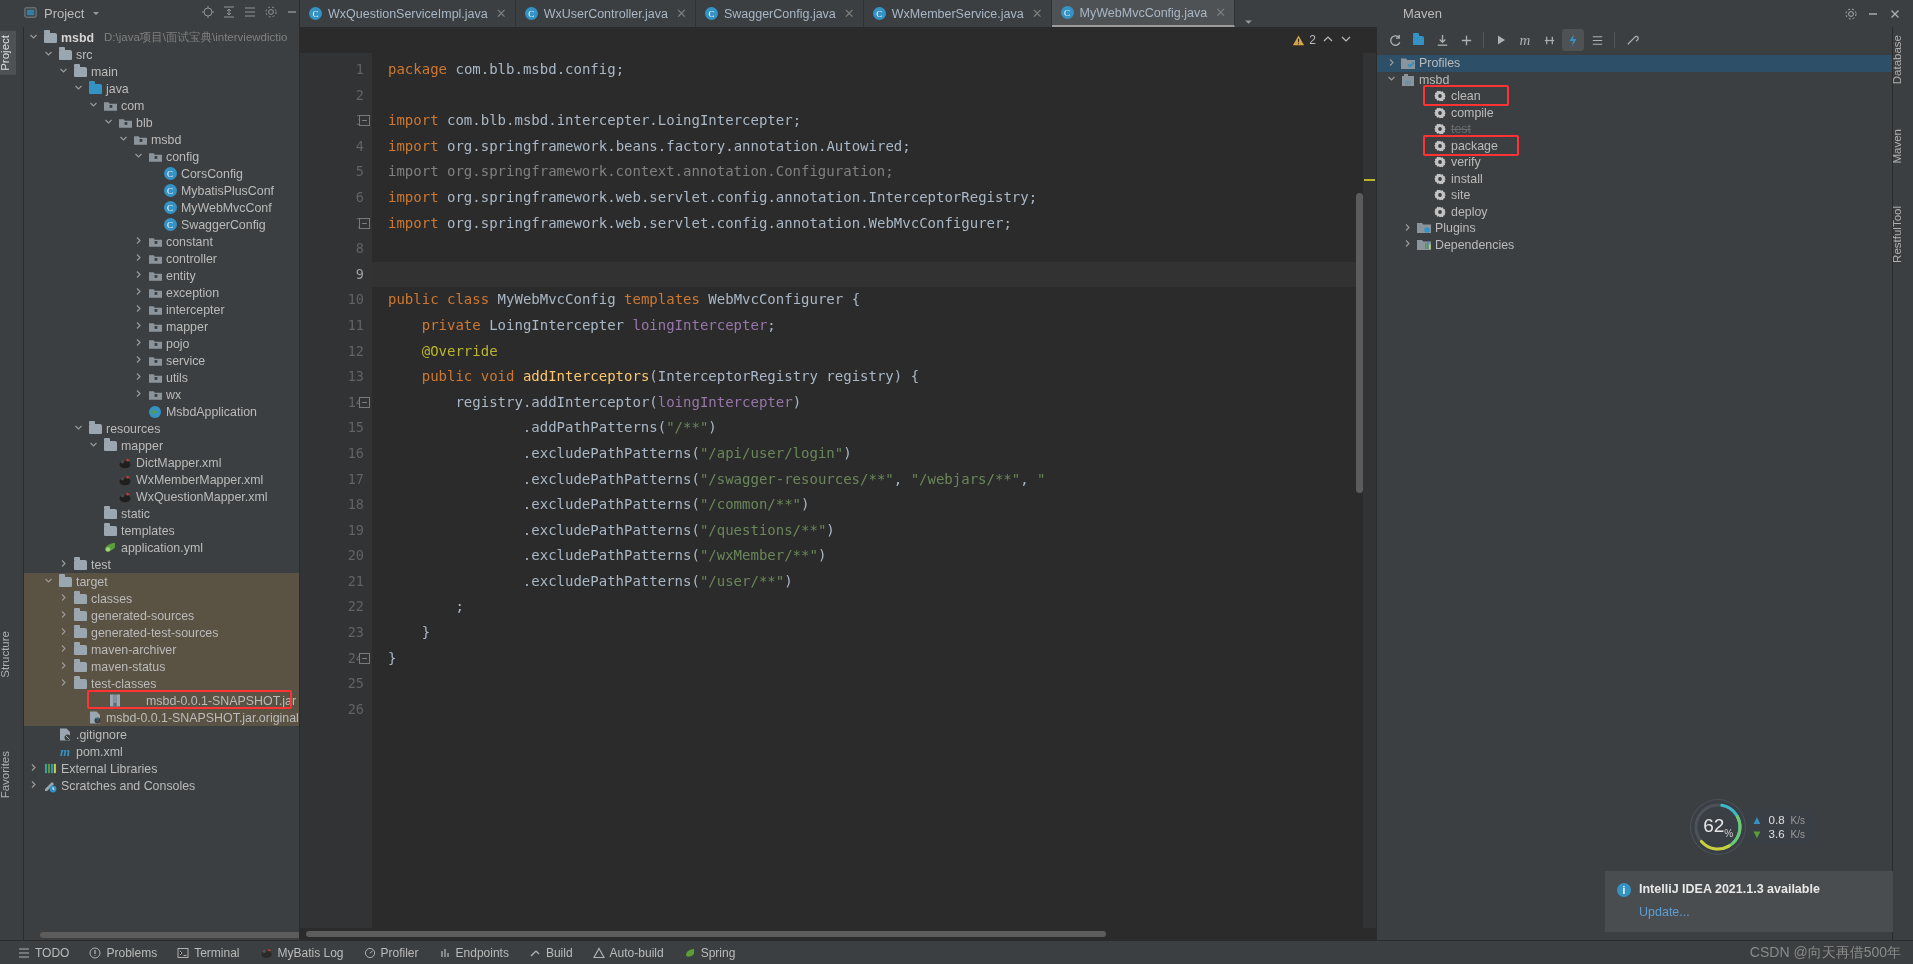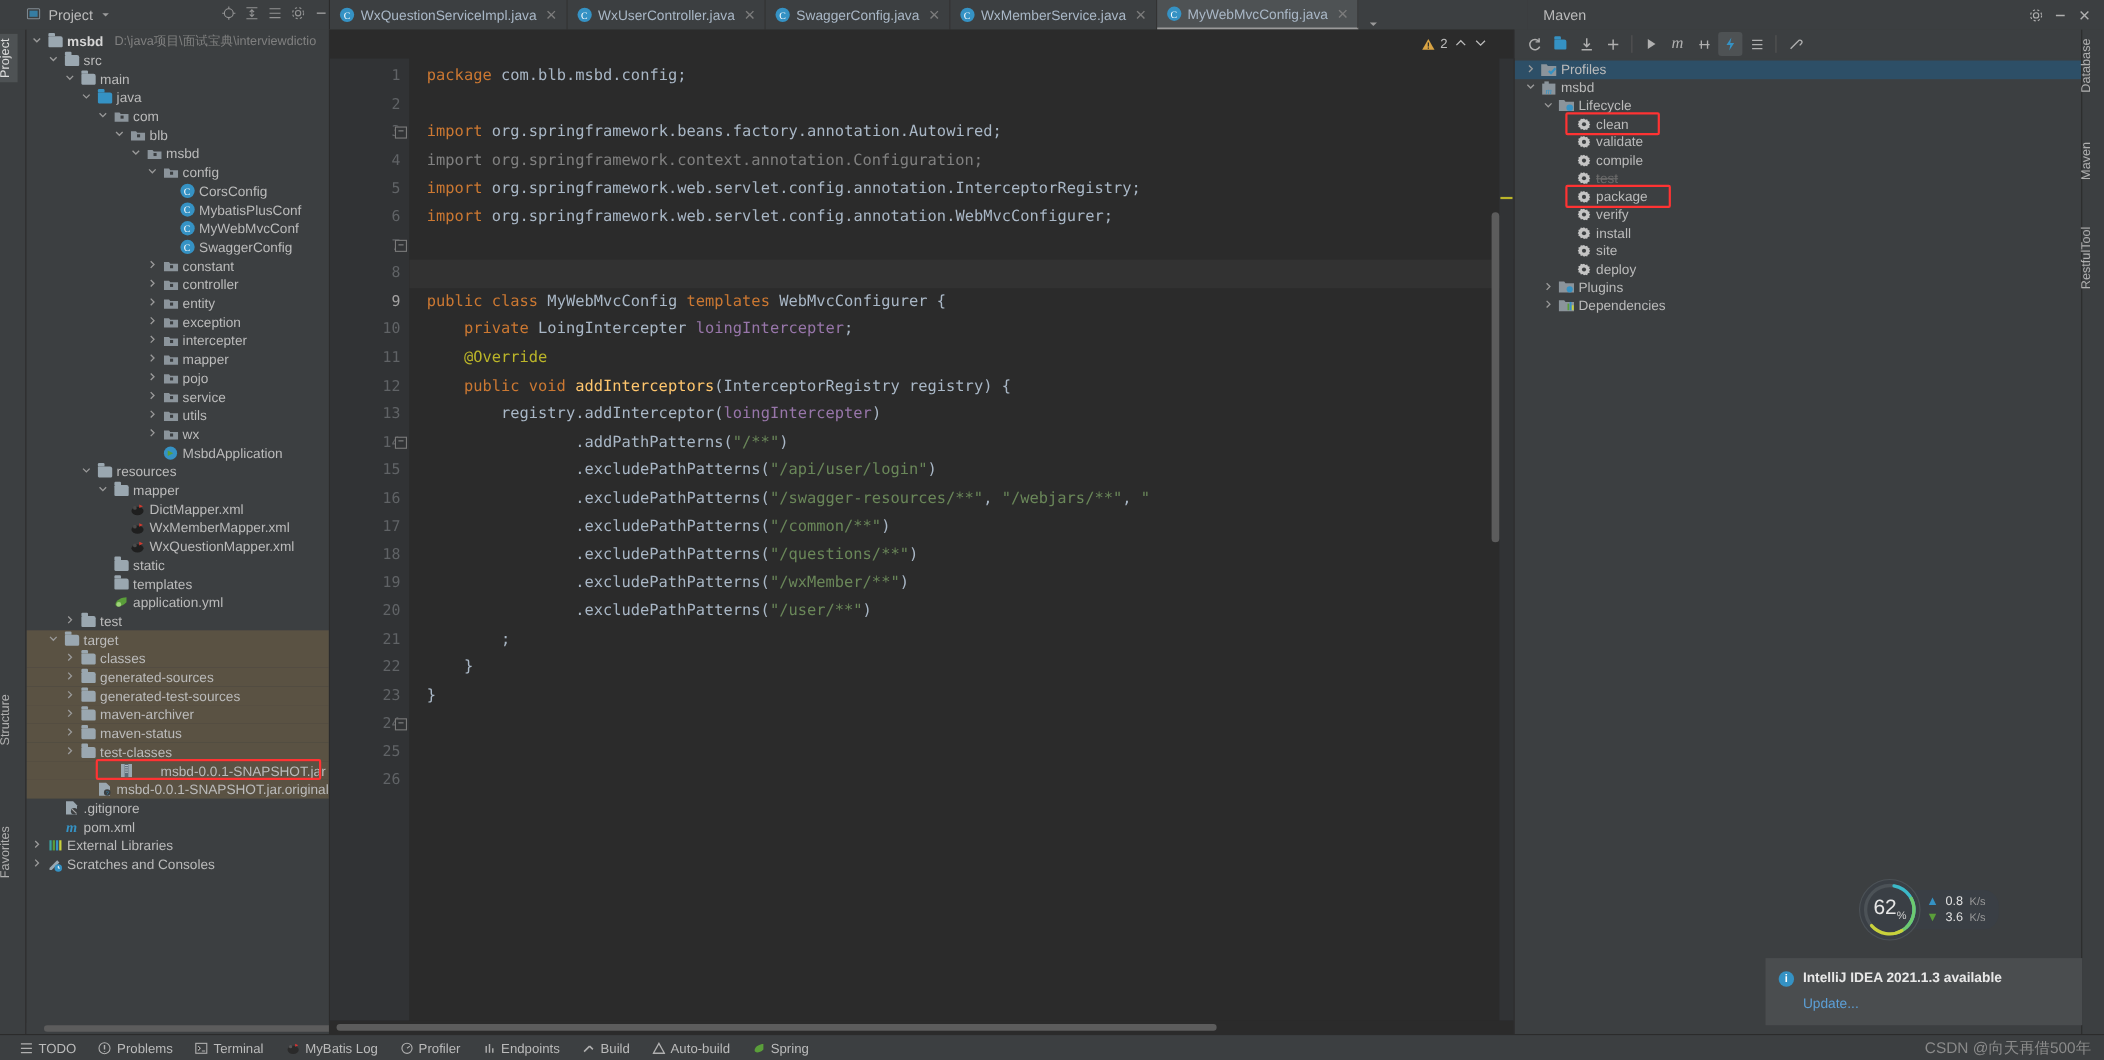--- a/index.html
+++ b/index.html
@@ -778,20 +778,21 @@
             <div class="ln">22</div>
             <div class="ln">23</div>
             <div class="ln">24</div>
             <div class="fold" style="top: 599.8px;">−</div>
             <div class="ln">25</div>
             <div class="ln">26</div>
           </div>
         <div class="code" id="code">
             <div class="cl"><span class="kw">package</span><span class="pl"> </span><span class="cls">com</span><span class="pl">.</span><span class="cls">blb</span><span class="pl">.</span><span class="cls">msbd</span><span class="pl">.</span><span class="cls">config</span><span class="pl">;</span></div>
             <div class="cl">&nbsp;</div>
+            <div class="cl"><span class="kw">import</span><span class="pl"> </span><span class="cls">com</span><span class="pl">.</span><span class="cls">blb</span><span class="pl">.</span><span class="cls">msbd</span><span class="pl">.</span><span class="cls">intercepter</span><span class="pl">.</span><span class="cls">LoingIntercepter</span><span class="pl">;</span></div>
             <div class="cl"><span class="kw">import</span><span class="pl"> </span><span class="cls">org</span><span class="pl">.</span><span class="cls">springframework</span><span class="pl">.</span><span class="cls">beans</span><span class="pl">.</span><span class="cls">factory</span><span class="pl">.</span><span class="cls">annotation</span><span class="pl">.</span><span class="cls">Autowired</span><span class="pl">;</span></div>
             <div class="cl"><span class="dim">import org.springframework.context.annotation.Configuration;</span></div>
             <div class="cl"><span class="kw">import</span><span class="pl"> </span><span class="cls">org</span><span class="pl">.</span><span class="cls">springframework</span><span class="pl">.</span><span class="cls">web</span><span class="pl">.</span><span class="cls">servlet</span><span class="pl">.</span><span class="cls">config</span><span class="pl">.</span><span class="cls">annotation</span><span class="pl">.</span><span class="cls">InterceptorRegistry</span><span class="pl">;</span></div>
             <div class="cl"><span class="kw">import</span><span class="pl"> </span><span class="cls">org</span><span class="pl">.</span><span class="cls">springframework</span><span class="pl">.</span><span class="cls">web</span><span class="pl">.</span><span class="cls">servlet</span><span class="pl">.</span><span class="cls">config</span><span class="pl">.</span><span class="cls">annotation</span><span class="pl">.</span><span class="cls">WebMvcConfigurer</span><span class="pl">;</span></div>
             <div class="cl">&nbsp;</div>
             <div class="cl cur">&nbsp;</div>
             <div class="cl"><span class="kw">public</span><span class="pl"> </span><span class="kw">class</span><span class="pl"> </span><span class="cls">MyWebMvcConfig</span><span class="pl"> </span><span class="kw">templates</span><span class="pl"> </span><span class="cls">WebMvcConfigurer</span><span class="pl"> {</span></div>
             <div class="cl"><span class="pl">    </span><span class="kw">private</span><span class="pl"> </span><span class="cls">LoingIntercepter</span><span class="pl"> </span><span class="fld">loingIntercepter</span><span class="pl">;</span></div>
             <div class="cl"><span class="pl">    </span><span class="ann">@Override</span></div>
             <div class="cl"><span class="pl">    </span><span class="kw">public</span><span class="pl"> </span><span class="kw">void</span><span class="pl"> </span><span class="mth">addInterceptors</span><span class="pl">(</span><span class="cls">InterceptorRegistry</span><span class="pl"> </span><span class="cls">registry</span><span class="pl">) {</span></div>
@@ -889,52 +890,30 @@
               </svg></span>
             <span class="ico">
               <svg width="14" height="14" viewBox="0 0 14 14">
                 <rect x="1" y="3" width="12" height="10" fill="#8b949b"></rect>
                 <rect x="3" y="1" width="4" height="3" fill="#8b949b"></rect>
                 <text x="7" y="12" font-size="8" fill="#3592c4" text-anchor="middle" font-style="italic" font-family="serif">m</text>
               </svg>
             </span>
             <span class="lbl">msbd</span>
           </div>
-          <div class="mrow" style="padding-left: 24px;">
-            <span class="arr"><svg width="9" height="9" viewBox="0 0 9 9">
-                <path d="M1.5 3l3 3 3-3" fill="none" stroke="#9a9a9a" stroke-width="1.2"></path>
-              </svg></span>
-            <span class="ico">
-              <svg width="14" height="12" viewBox="0 0 14 12">
-                <path d="M0 1h5l1.2 1.5H14V11H0z" fill="#8b949b"></path>
-                <circle cx="10" cy="8" r="3" fill="#3592c4"></circle>
-              </svg>
-            </span>
-            <span class="lbl">Lifecycle</span>
-          </div>
           <div class="mrow" style="padding-left: 40px; position: relative;">
             <span class="arr"></span>
             <span class="ico">
               <svg width="12" height="12" viewBox="0 0 14 14">
                 <path d="M7 0.8l1.5 1.3 1.9-.5.7 1.9 1.9.7-.5 1.9L13.8 7l-1.3 1.5.5 1.9-1.9.7-.7 1.9-1.9-.5L7 13.2l-1.5-1.3-1.9.5-.7-1.9-1.9-.7.5-1.9L.2 7l1.3-1.5-.5-1.9 1.9-.7.7-1.9 1.9.5z" fill="#c4c4c4"></path>
                 <circle cx="7" cy="7" r="2.2" fill="#3c3f41"></circle>
               </svg>
             </span>
             <span class="lbl">clean</span>
             <div class="redbox" style="left: 46px; top: -3px; width: 86px; height: 21px;"></div>
-          </div>
-          <div class="mrow" style="padding-left: 40px;">
-            <span class="arr"></span>
-            <span class="ico">
-              <svg width="12" height="12" viewBox="0 0 14 14">
-                <path d="M7 0.8l1.5 1.3 1.9-.5.7 1.9 1.9.7-.5 1.9L13.8 7l-1.3 1.5.5 1.9-1.9.7-.7 1.9-1.9-.5L7 13.2l-1.5-1.3-1.9.5-.7-1.9-1.9-.7.5-1.9L.2 7l1.3-1.5-.5-1.9 1.9-.7.7-1.9 1.9.5z" fill="#c4c4c4"></path>
-                <circle cx="7" cy="7" r="2.2" fill="#3c3f41"></circle>
-              </svg>
-            </span>
-            <span class="lbl">validate</span>
           </div>
           <div class="mrow" style="padding-left: 40px;">
             <span class="arr"></span>
             <span class="ico">
               <svg width="12" height="12" viewBox="0 0 14 14">
                 <path d="M7 0.8l1.5 1.3 1.9-.5.7 1.9 1.9.7-.5 1.9L13.8 7l-1.3 1.5.5 1.9-1.9.7-.7 1.9-1.9-.5L7 13.2l-1.5-1.3-1.9.5-.7-1.9-1.9-.7.5-1.9L.2 7l1.3-1.5-.5-1.9 1.9-.7.7-1.9 1.9.5z" fill="#c4c4c4"></path>
                 <circle cx="7" cy="7" r="2.2" fill="#3c3f41"></circle>
               </svg>
             </span>
             <span class="lbl">compile</span>

